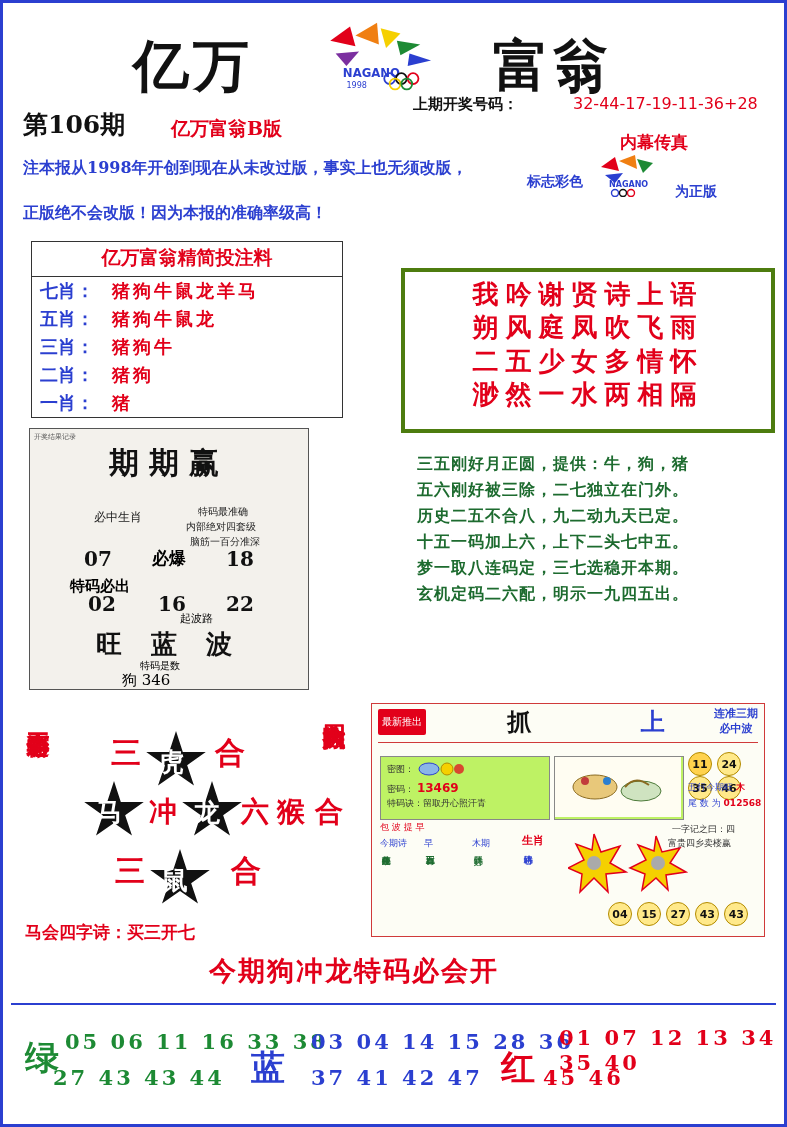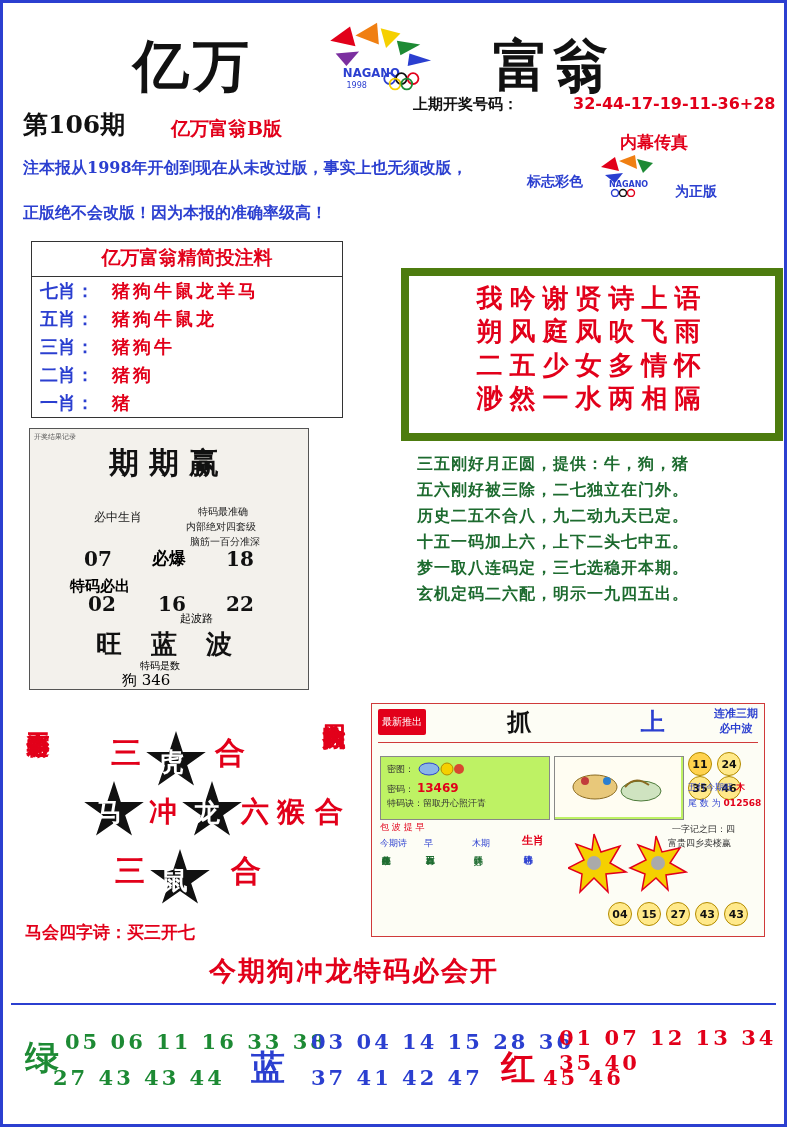--- a/index.html
+++ b/index.html
@@ -13,37 +13,37 @@
   .abs{position:absolute;}
 
   
   .title-big{
     font-family:"DejaVu Serif","Liberation Serif",serif;
     font-weight:bold;font-size:56px;color:#111;
     letter-spacing:4px;
   }
   .logo{width:150px;height:72px;}
   .prize-line{font-size:15px;color:#111;font-weight:bold;}
-  .prize-nums{color:#e2001a;font-weight:bold;font-size:16px;}
+  .prize-nums{color:#e2001a;font-weight:normal;font-size:16px;}
   .issue{font-size:25px;font-weight:bold;color:#111;font-family:"DejaVu Serif",serif;}
   .bban{color:#e2001a;font-weight:bold;font-size:19px;font-family:"DejaVu Serif",serif;}
   .slogan{color:#2b3fd0;font-size:16px;font-weight:bold;font-family:"DejaVu Serif",serif;}
   .neimu{color:#e2001a;font-size:17px;font-weight:bold;font-family:"DejaVu Serif",serif;}
   .biaozhi{color:#2b3fd0;font-size:14px;font-weight:bold;}
   .zhengban{color:#2b3fd0;font-size:14px;font-weight:bold;}
 
   
   .box1{border:1px solid #333;background:#fff;}
   .box1 .hd{color:#e2001a;font-size:19px;font-weight:bold;text-align:center;font-family:"DejaVu Serif",serif;border-bottom:1px solid #333;padding:3px 0 5px;}
   .row1{display:flex;align-items:center;padding:2px 8px;font-size:18px;font-family:"DejaVu Serif",serif;font-weight:bold;}
   .row1 .k{color:#2b3fd0;width:72px;}
   .row1 .v{color:#e2001a;letter-spacing:3px;}
 
   
-  .poembox{border:8px solid #4d7c0f;background:#fff;padding:6px 10px;}
+  .poembox{border:4px solid #4d7c0f;background:#fff;padding:6px 10px;}
   .poembox .ln{color:#e2001a;font-size:26px;font-weight:bold;letter-spacing:7px;
     font-family:"DejaVu Serif",serif;text-align:center;line-height:1.28;}
 
   
   .rtxt{color:#1d6b2f;font-size:16px;font-weight:bold;font-family:"DejaVu Serif",serif;line-height:1.62;letter-spacing:1px;}
 
   
   .scan{border:1px solid #555;background:#f3f1ec;overflow:hidden;}
   .scan .sh{text-align:center;font-family:"DejaVu Serif",serif;font-weight:bold;font-size:30px;color:#111;letter-spacing:10px;}
   .scan .big{font-family:"DejaVu Serif",serif;font-weight:bold;font-size:26px;color:#111;letter-spacing:10px;text-align:center;}

